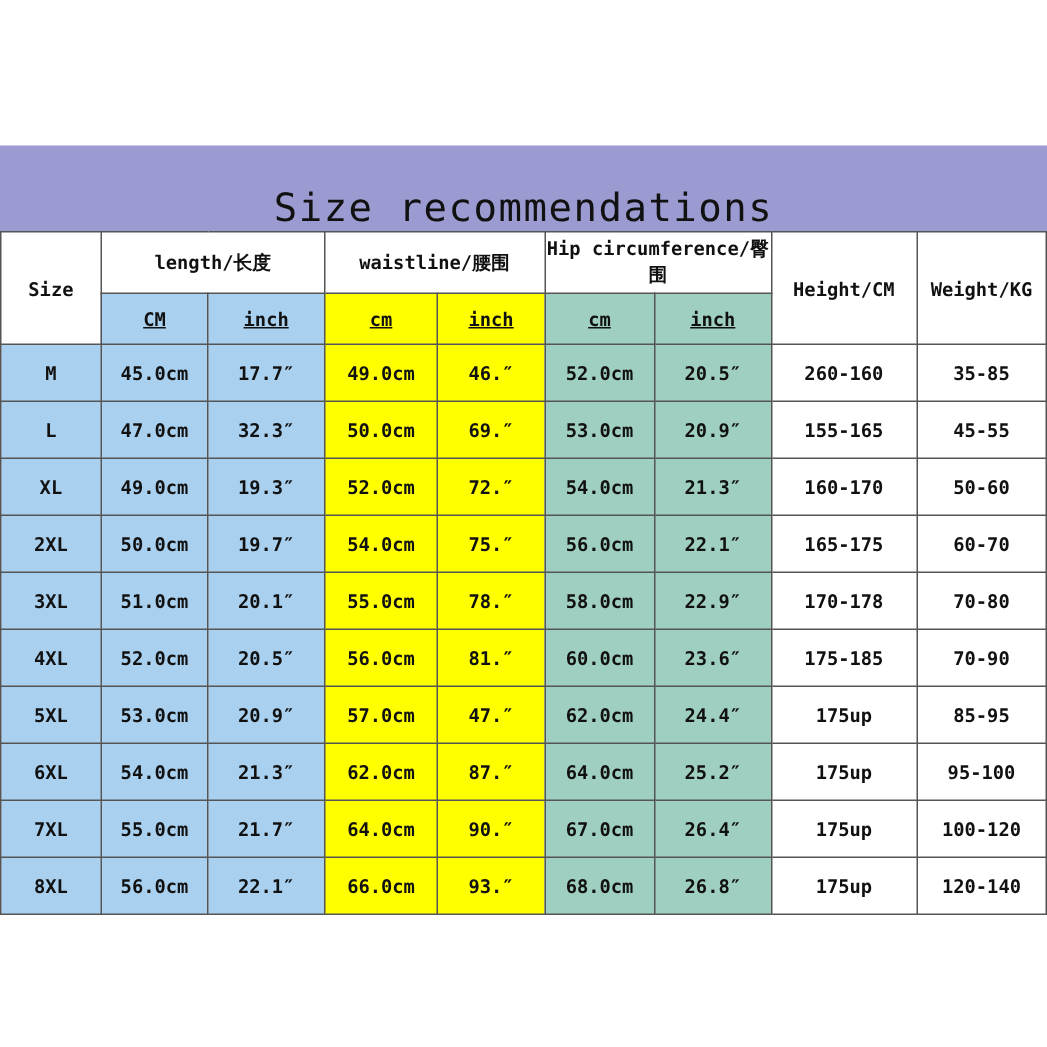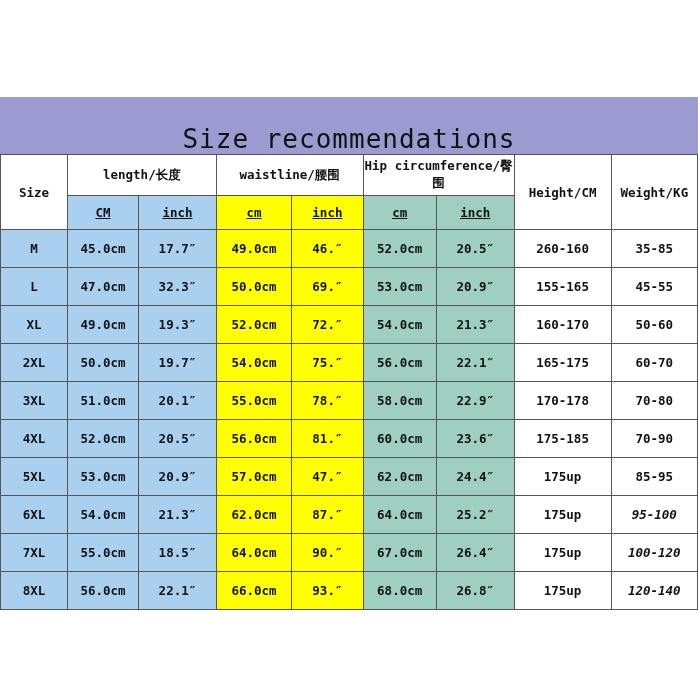--- a/index.html
+++ b/index.html
@@ -77,21 +77,21 @@
     letter-spacing: 0px;
   }
   .sub-label {
     font-size: 13px;
     text-decoration: underline;
   }
   .size-label {
     font-size: 13.5px;
   }
   .val { font-size: 13px; }
-  .val-small { font-size: 12.5px; font-style: italic; }
+  .val-small { font-size: 12.5px; }
 </style>
 </head>
 <body>
 
 <div id="wrap">
   <div id="chart">
 
     <div class="title-bar">
       <span class="title">Size recommendations</span>
     </div>
@@ -218,21 +218,21 @@
           <td class="bg-yellow val">87.″</td>
           <td class="bg-green val">64.0cm</td>
           <td class="bg-green val">25.2″</td>
           <td class="bg-white val">175up</td>
           <td class="bg-white val-small">95-100</td>
         </tr>
 
         <tr class="body-row">
           <td class="bg-blue size-label">7XL</td>
           <td class="bg-blue val">55.0cm</td>
-          <td class="bg-blue val">18.5″</td>
+          <td class="bg-blue val">21.7″</td>
           <td class="bg-yellow val">64.0cm</td>
           <td class="bg-yellow val">90.″</td>
           <td class="bg-green val">67.0cm</td>
           <td class="bg-green val">26.4″</td>
           <td class="bg-white val">175up</td>
           <td class="bg-white val-small">100-120</td>
         </tr>
 
         <tr class="body-row">
           <td class="bg-blue size-label">8XL</td>

